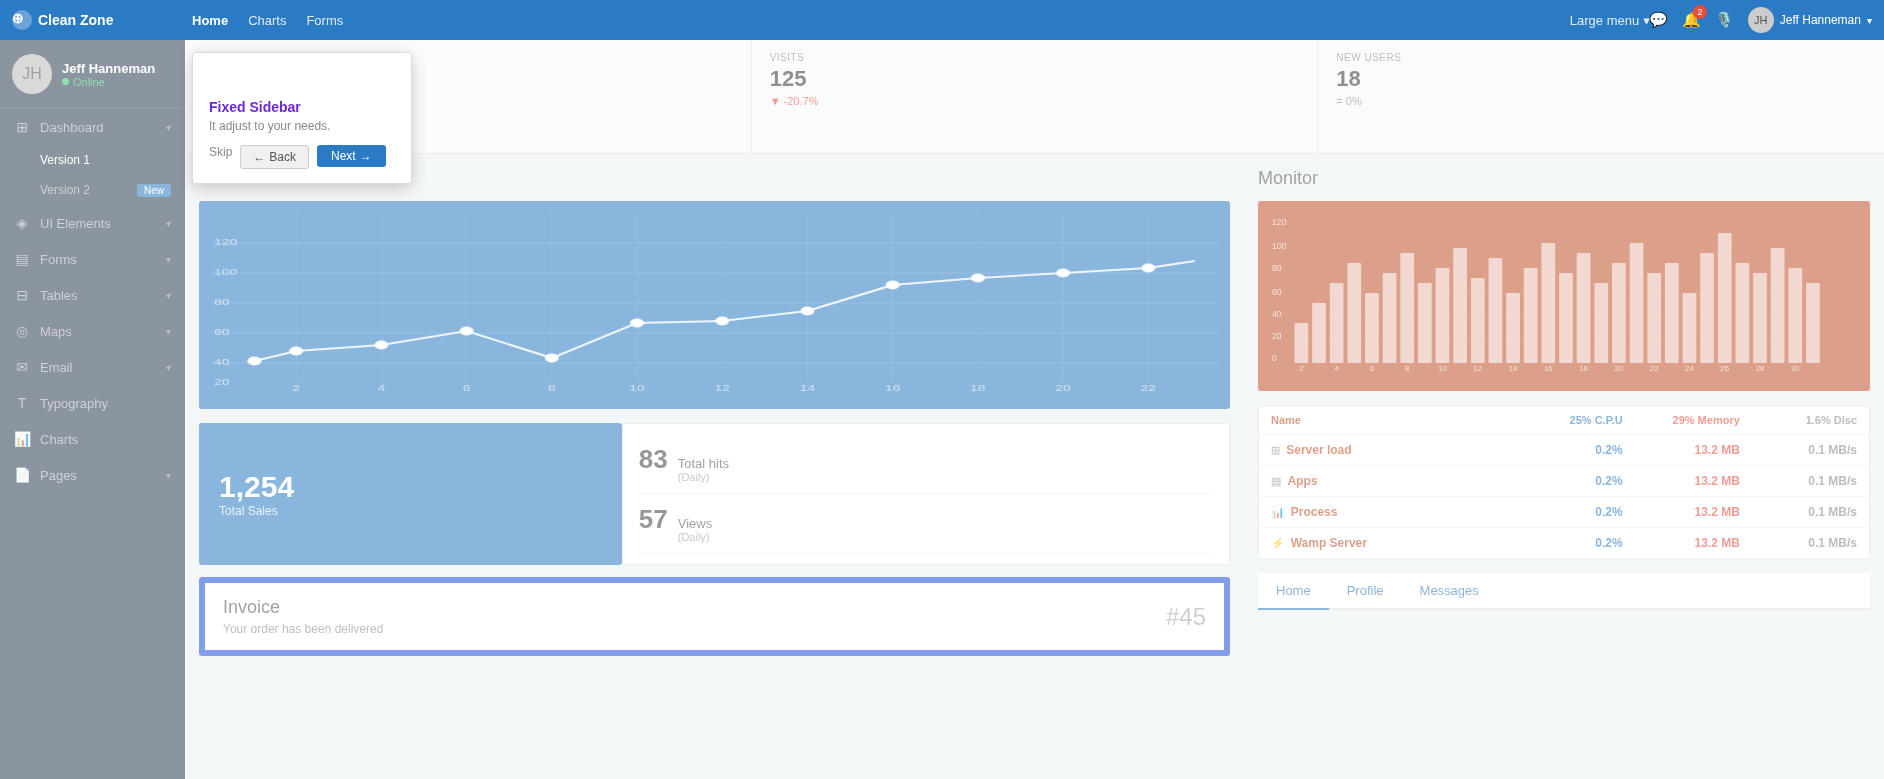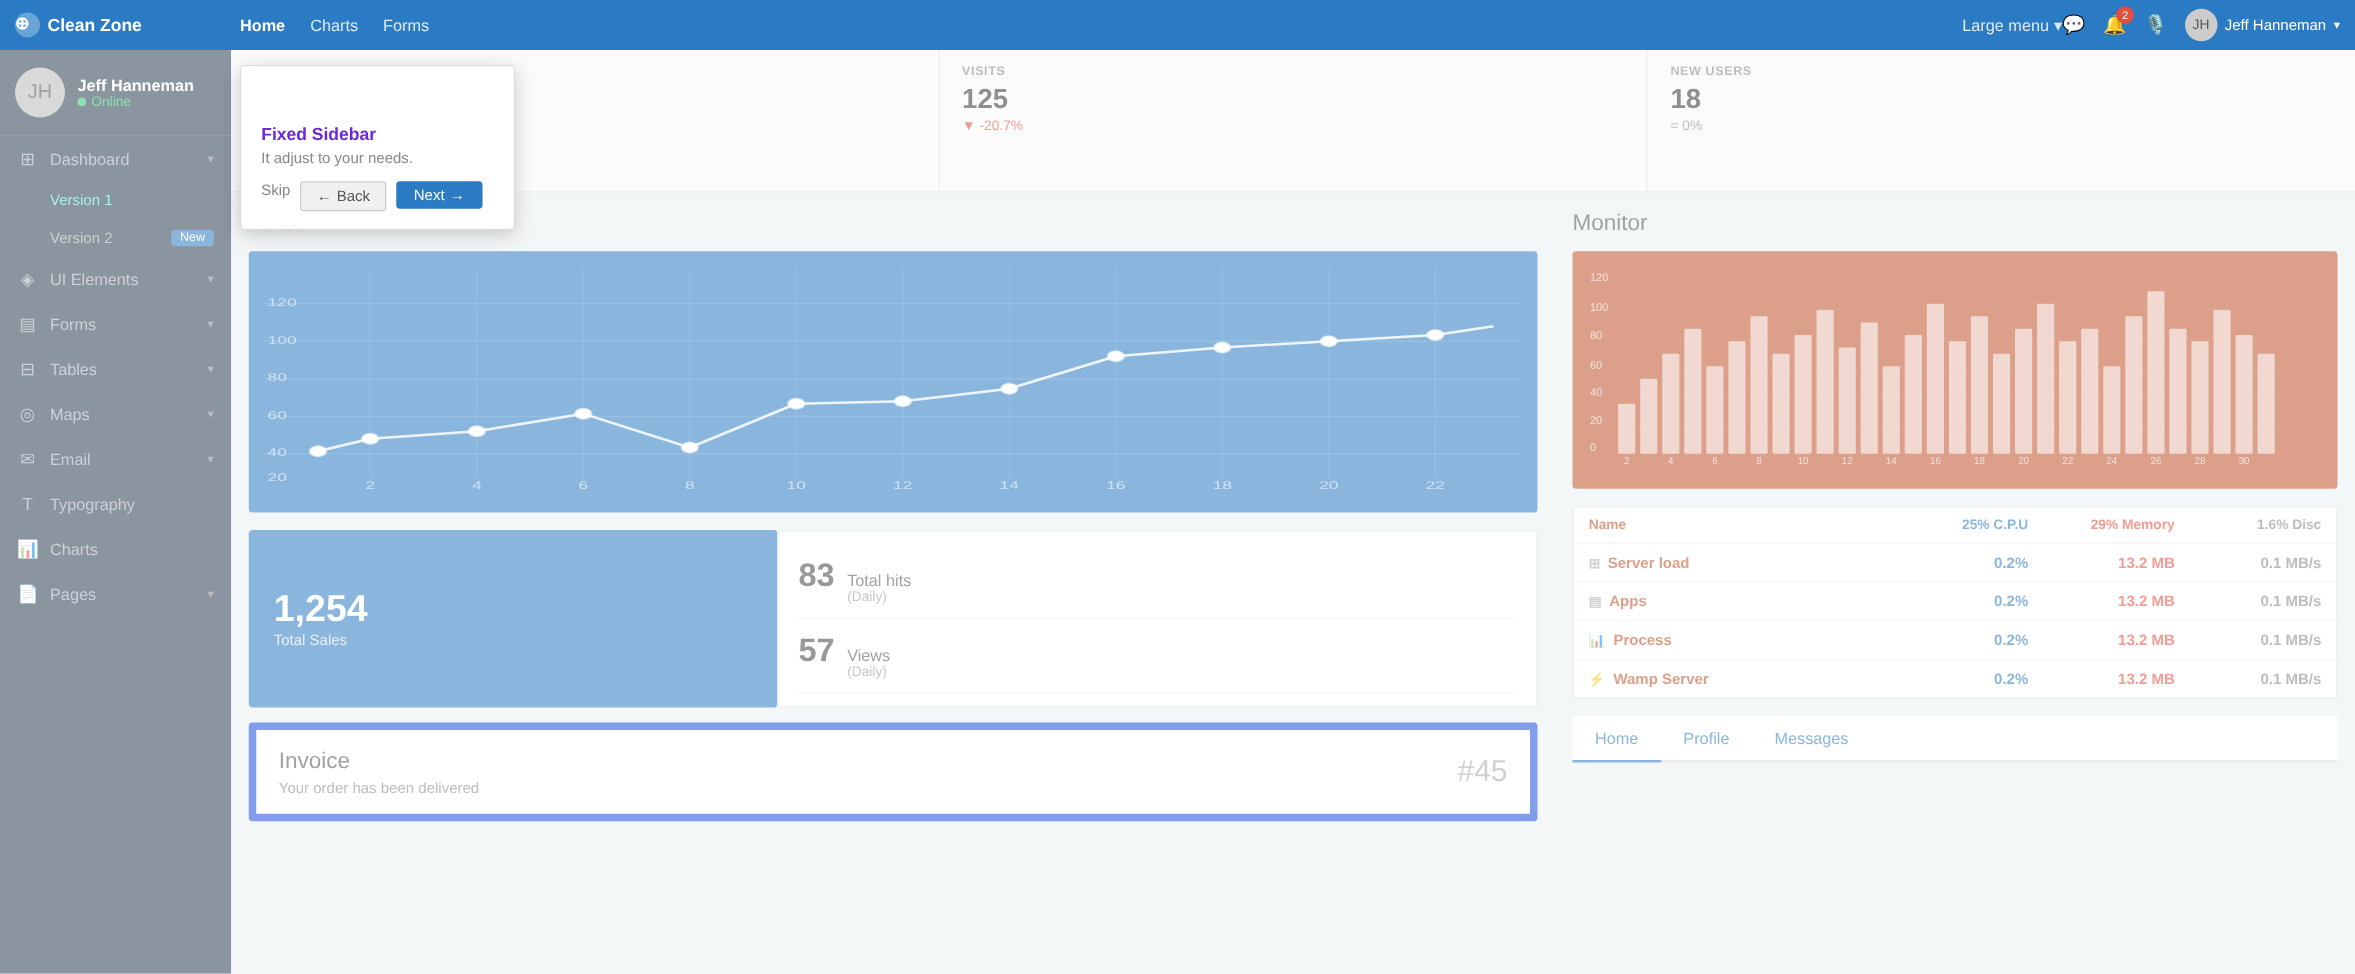--- a/index.html
+++ b/index.html
@@ -39,31 +39,31 @@
     .sidebar-avatar { width: 40px; height: 40px; border-radius: 50%; background: #bbb; overflow: hidden; display: flex; align-items: center; justify-content: center; font-size: 16px; color: #555; flex-shrink: 0; }
     .sidebar-user-info .name { color: white; font-size: 13px; font-weight: 600; }
     .sidebar-user-info .status { color: #2ecc71; font-size: 11px; display: flex; align-items: center; gap: 4px; }
     .status-dot { width: 7px; height: 7px; border-radius: 50%; background: #2ecc71; }
 
     .sidebar-item { display: flex; align-items: center; justify-content: space-between; padding: 10px 14px; cursor: pointer; font-size: 13px; color: #aab; transition: background 0.15s; }
     .sidebar-item-left { display: flex; align-items: center; gap: 10px; }
     .sidebar-item-icon { font-size: 14px; width: 16px; text-align: center; }
     .sidebar-arrow { font-size: 10px; color: #888; }
     .sub-item { padding: 8px 14px 8px 40px; font-size: 12px; color: #aaa; cursor: pointer; }
-    .sub-item.active-sub { color: #5eead4; }
+    .sub-item.active-sub { color: #ffffff; }
     .new-badge { background: #2a7bc4; color: white; font-size: 10px; padding: 1px 7px; border-radius: 3px; }
 
     
     .main { flex: 1; overflow-y: auto; background: #ecf0f1; }
 
     
     .stats-row { display: flex; background: #f8f8f8; border-bottom: 1px solid #ddd; }
     .stat-card { flex: 1; padding: 12px 18px; border-right: 1px solid #e0e0e0; }
     .stat-card:last-child { border-right: none; }
-    .stat-label { font-size: 10px; color: #888; text-transform: uppercase; letter-spacing: 0.5px; font-weight: bold; }
+    .stat-label { font-size: 10px; color: #888; text-transform: uppercase; letter-spacing: 0.5px; }
     .stat-value { font-size: 22px; font-weight: 600; color: #333; margin: 3px 0; }
     .stat-change { font-size: 11px; display: flex; align-items: center; gap: 3px; }
     .stat-change.up { color: #27ae60; }
     .stat-change.down { color: #e74c3c; }
     .stat-change.neutral { color: #7f8c8d; }
     .stat-mini-chart { height: 28px; display: flex; align-items: flex-end; gap: 2px; margin-top: 6px; }
     .stat-bar { width: 6px; background: #2a7bc4; border-radius: 1px; }
 
     
     .content-area { display: flex; gap: 0; }

